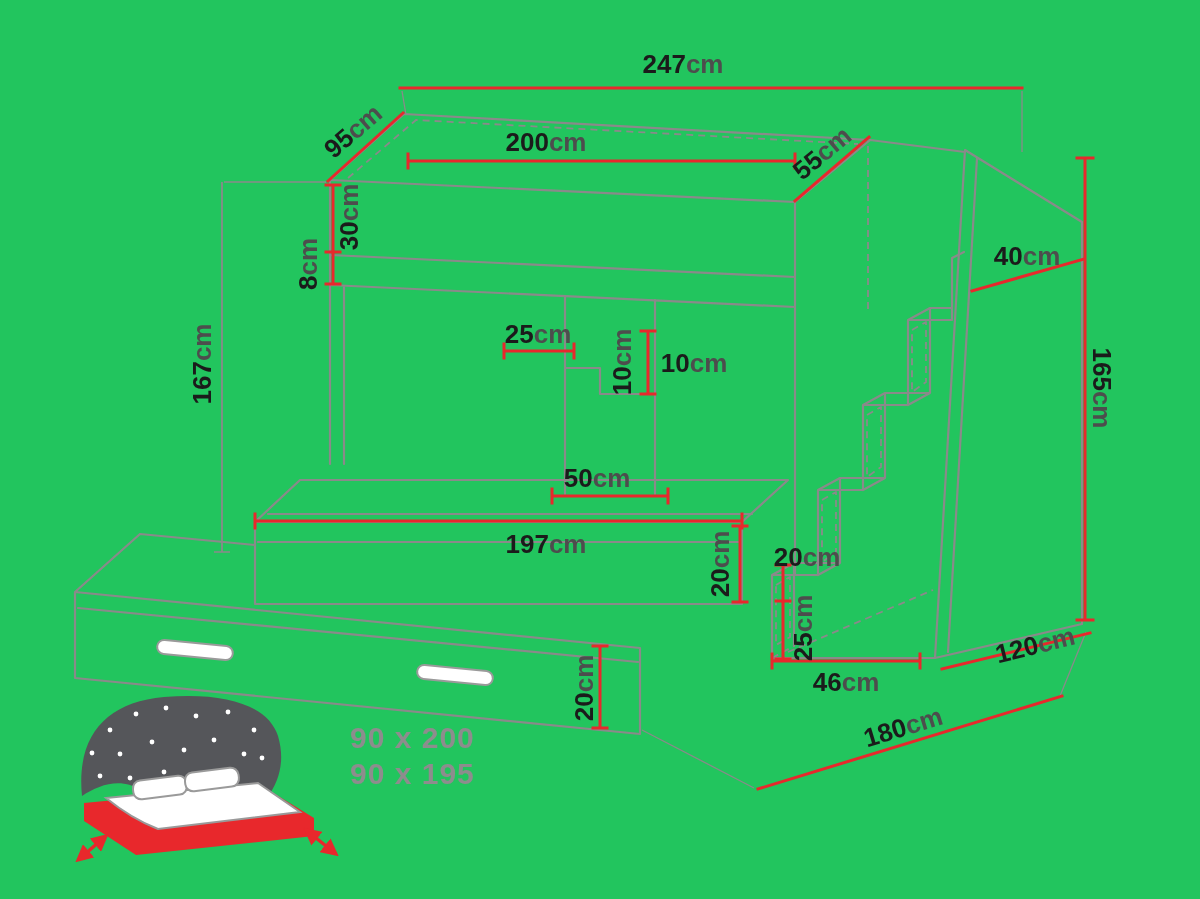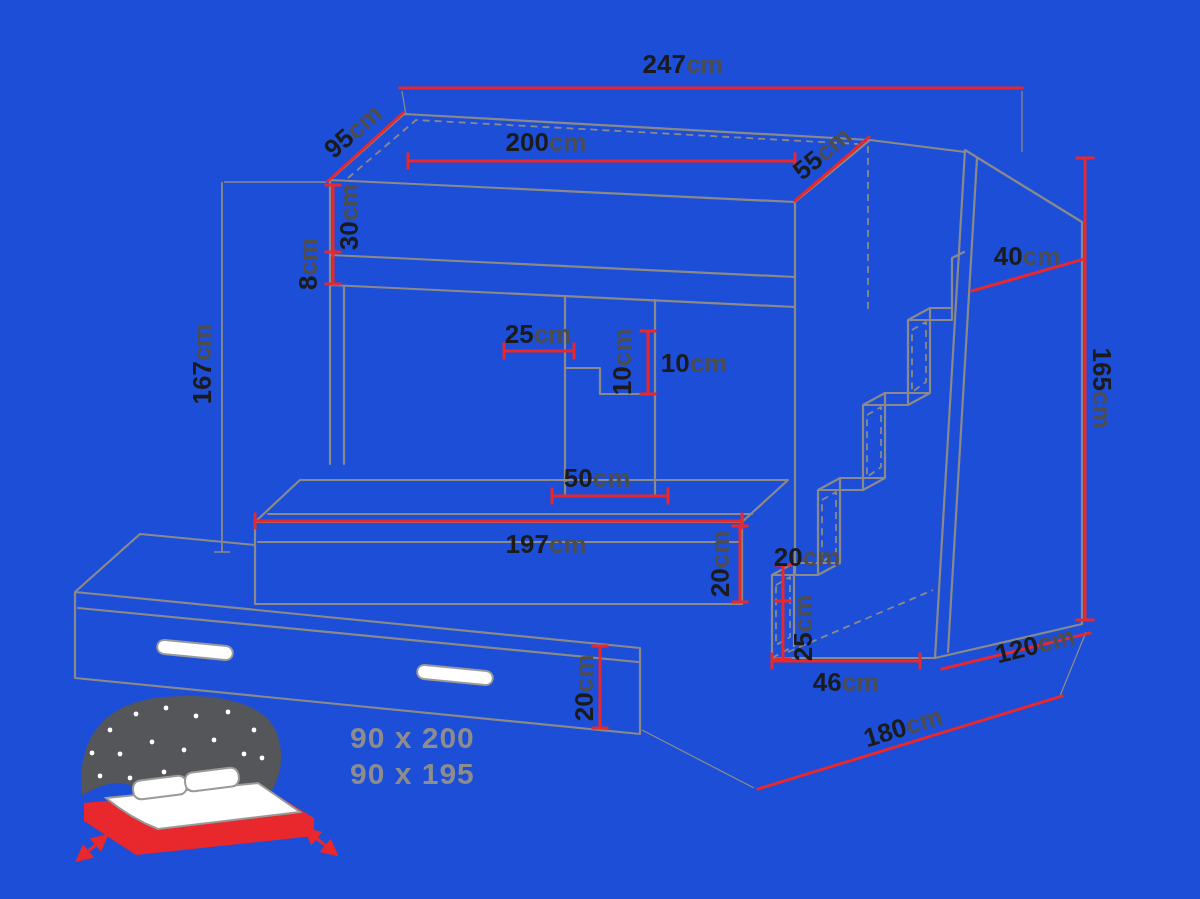--- a/index.html
+++ b/index.html
@@ -1,20 +1,20 @@
 <!DOCTYPE html>
 <html style="--dimension: #e8282c; --outline: #8a8a8a; --label: #1b1b1b; --unit: #4d4d4d; --icon-dark: #55565a; --caption: #8d8d8d;"><head>
 <meta charset="utf-8">
 <style>
   :root{
     --dimension:#e8282c; --outline:#8a8a8a; --label:#1b1b1b;
     --unit:#4d4d4d; --icon-dark:#55565a; --caption:#8d8d8d;
   }
   html,body{margin:0;padding:0;background:#ffffff;}
-  .stage{position:relative;width:1200px;height:899px;background:#1d4ed8;overflow:hidden;}
+  .stage{position:relative;width:1200px;height:899px;background:#22c55e;overflow:hidden;}
   svg{position:absolute;inset:0;}
   .g-line{stroke:var(--outline,#8a8a8a);stroke-width:2.2;fill:none;stroke-linecap:round;stroke-linejoin:round;}
   .g-thin{stroke:var(--outline,#8a8a8a);stroke-width:1.3;fill:none;}
   .g-med{stroke:var(--outline,#8a8a8a);stroke-width:1.8;fill:none;}
   .g-dash{stroke:var(--outline,#8a8a8a);stroke-width:1.8;fill:none;stroke-dasharray:7 5;stroke-linejoin:round;}
   .r-line{stroke:var(--dimension,#e8282c);stroke-width:3;fill:none;stroke-linecap:square;}
   text.dim{font:bold 26px "Liberation Sans",sans-serif;fill:var(--label,#1b1b1b);
            text-anchor:middle;dominant-baseline:central;}
   text.dim tspan.unit{fill:var(--unit,#4d4d4d);}
   text.caption{font:bold 30px "Liberation Sans",sans-serif;fill:var(--caption,#8d8d8d);letter-spacing:1px;}

